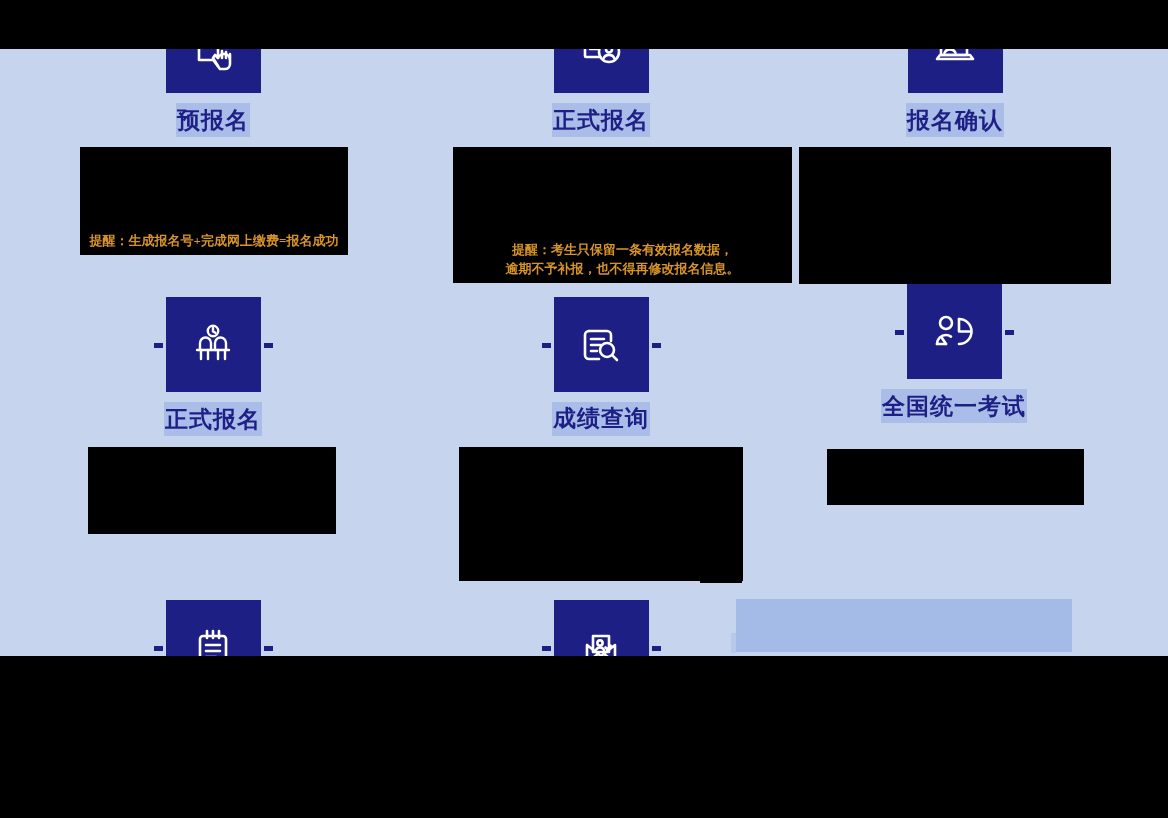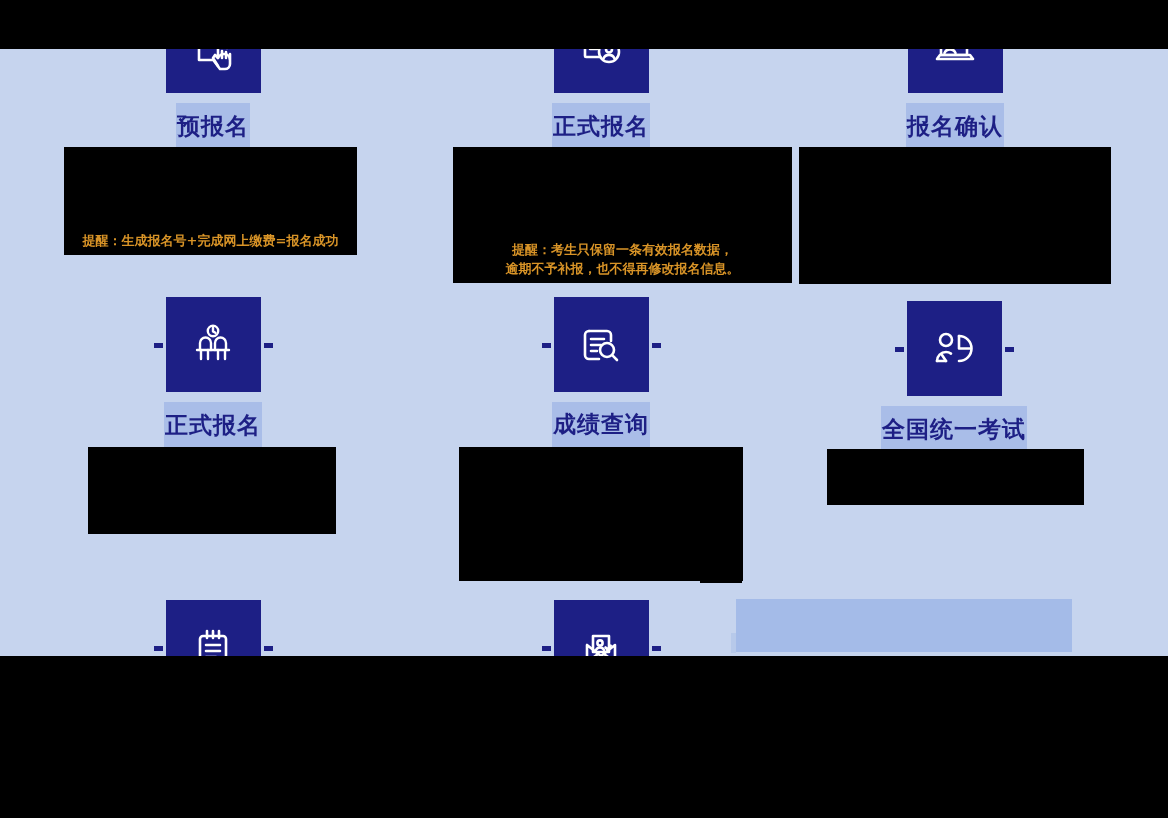--- a/index.html
+++ b/index.html
@@ -69,21 +69,21 @@
 
   .step-title {
     margin-top: 10px;
     font-size: 23px;
     font-weight: 700;
     color: #1d1f85;
     letter-spacing: 1px;
     line-height: 1.15;
     display: inline-block;
     background: #a9bde8;  
-    padding: 10px 1px;
+    padding: 4px 1px;
   }
   .step-title.plain { background: transparent; }
 
   
   .panel {
     position: absolute;
     background: #000000;
     box-sizing: border-box;
     display: flex;
     flex-direction: column;
@@ -98,28 +98,28 @@
     line-height: 1.45;
     white-space: pre-line;
     text-align: center;
   }
 
   
   #step-1 { left: 83px;  top: -2px; }
   #step-2 { left: 471px; top: -2px; }
   #step-3 { left: 825px; top: -2px; }
 
-  #panel-1 { left: 64px;  top: 147px; width: 293px; height: 108px; }
+  #panel-1 { left: 80px;  top: 147px; width: 268px; height: 108px; font-family: Liberation Serif, serif; }
   #panel-2 { left: 453px; top: 147px; width: 339px; height: 136px; }
   #panel-3 { left: 799px; top: 147px; width: 312px; height: 137px; }
 
   
   #step-4 { left: 83px;  top: 297px; }
   #step-5 { left: 471px; top: 297px; font-family: Liberation Serif, serif; }
-  #step-6 { left: 824px; top: 301px; }
+  #step-6 { left: 824px; top: 284px; }
 
   #panel-4 { left: 88px;  top: 447px; width: 248px; height: 87px; }
   #panel-5 { left: 459px; top: 447px; width: 284px; height: 134px; }
   #panel-6 { left: 827px; top: 449px; width: 257px; height: 56px; }
 
   
   #step-7 { left: 83px;  top: 600px; }
   #step-8 { left: 471px; top: 600px; }
 
   

